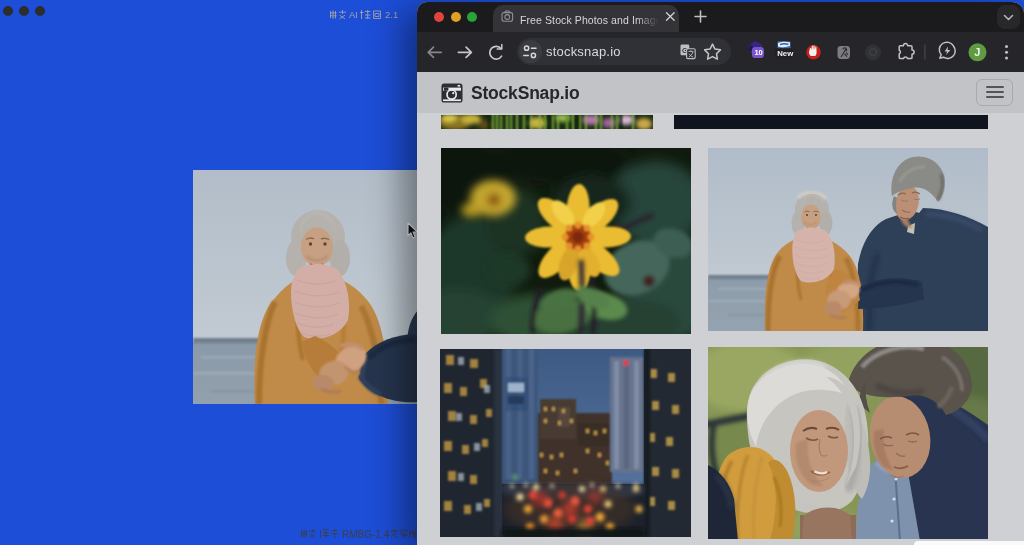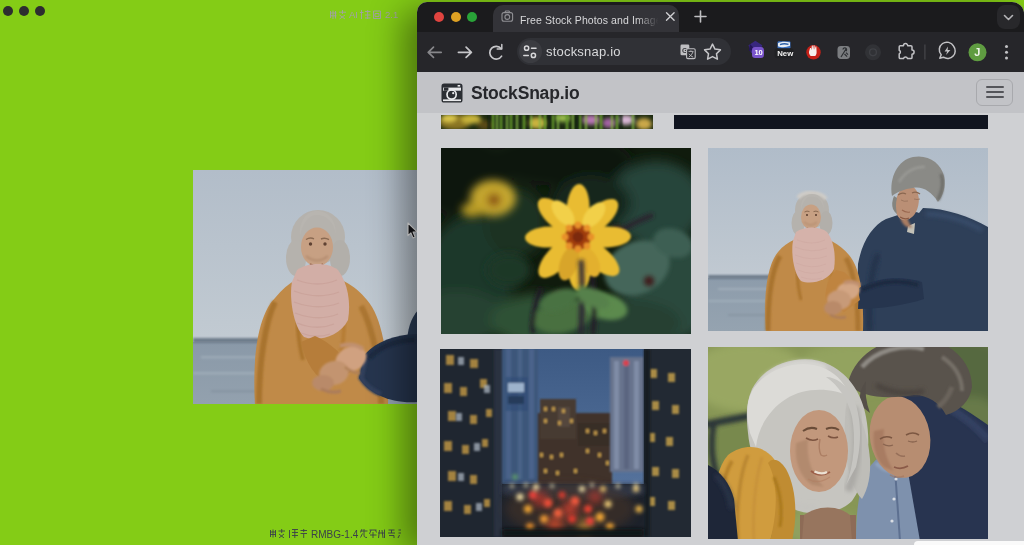--- a/index.html
+++ b/index.html
@@ -1,24 +1,24 @@
 <!DOCTYPE html>
 <html><head>
 <meta charset="utf-8">
 <style>
 html,body{margin:0;padding:0;}
 *{box-sizing:border-box;}
 body{width:1024px;height:545px;overflow:hidden;font-family:"Liberation Sans",sans-serif;}
-#stage{position:relative;width:1024px;height:545px;background:#84cc16;overflow:hidden;}
+#stage{position:relative;width:1024px;height:545px;background:#1d4ed8;overflow:hidden;}
 .abs{position:absolute;}
 
 
 .lwdot{position:absolute;width:10px;height:10px;border-radius:50%;background:#2d2d2f;top:6px;}
 #lwtitle{position:absolute;top:6px;left:330px;width:74px;height:10px;}
-#lwfooter{position:absolute;top:526px;left:270px;width:131px;height:12px;overflow:hidden;text-align:center;}
+#lwfooter{position:absolute;top:526px;left:301px;width:131px;height:12px;overflow:hidden;text-align:center;}
 
 
 #chrome{position:absolute;left:417px;top:2px;width:607px;height:543px;background:#cfd0d3;border-radius:10px 12px 0 0;overflow:hidden;box-shadow:-14px 8px 34px rgba(0,0,0,0.42);}
 #tabstrip{position:absolute;left:0;top:0;width:607px;height:30px;background:#1b1b1d;}
 .cdot{position:absolute;width:10px;height:10px;border-radius:50%;top:10px;}
 #tab{position:absolute;left:76px;top:3px;width:186px;height:27px;background:#333338;border-radius:10px 10px 0 0;}
 #tabtitle{position:absolute;left:27px;top:8.5px;width:146px;font-size:10.5px;color:#d8d8da;white-space:nowrap;overflow:hidden;letter-spacing:0.1px;}
 #tabfade{position:absolute;left:143px;top:0;width:32px;height:27px;background:linear-gradient(90deg,rgba(51,51,56,0),#333338 70%);}
 #chevbtn{position:absolute;left:580px;top:3px;width:23px;height:24px;border-radius:8px;background:#28282b;}
 #toolbar{position:absolute;left:0;top:30px;width:607px;height:40px;background:#26262a;}

